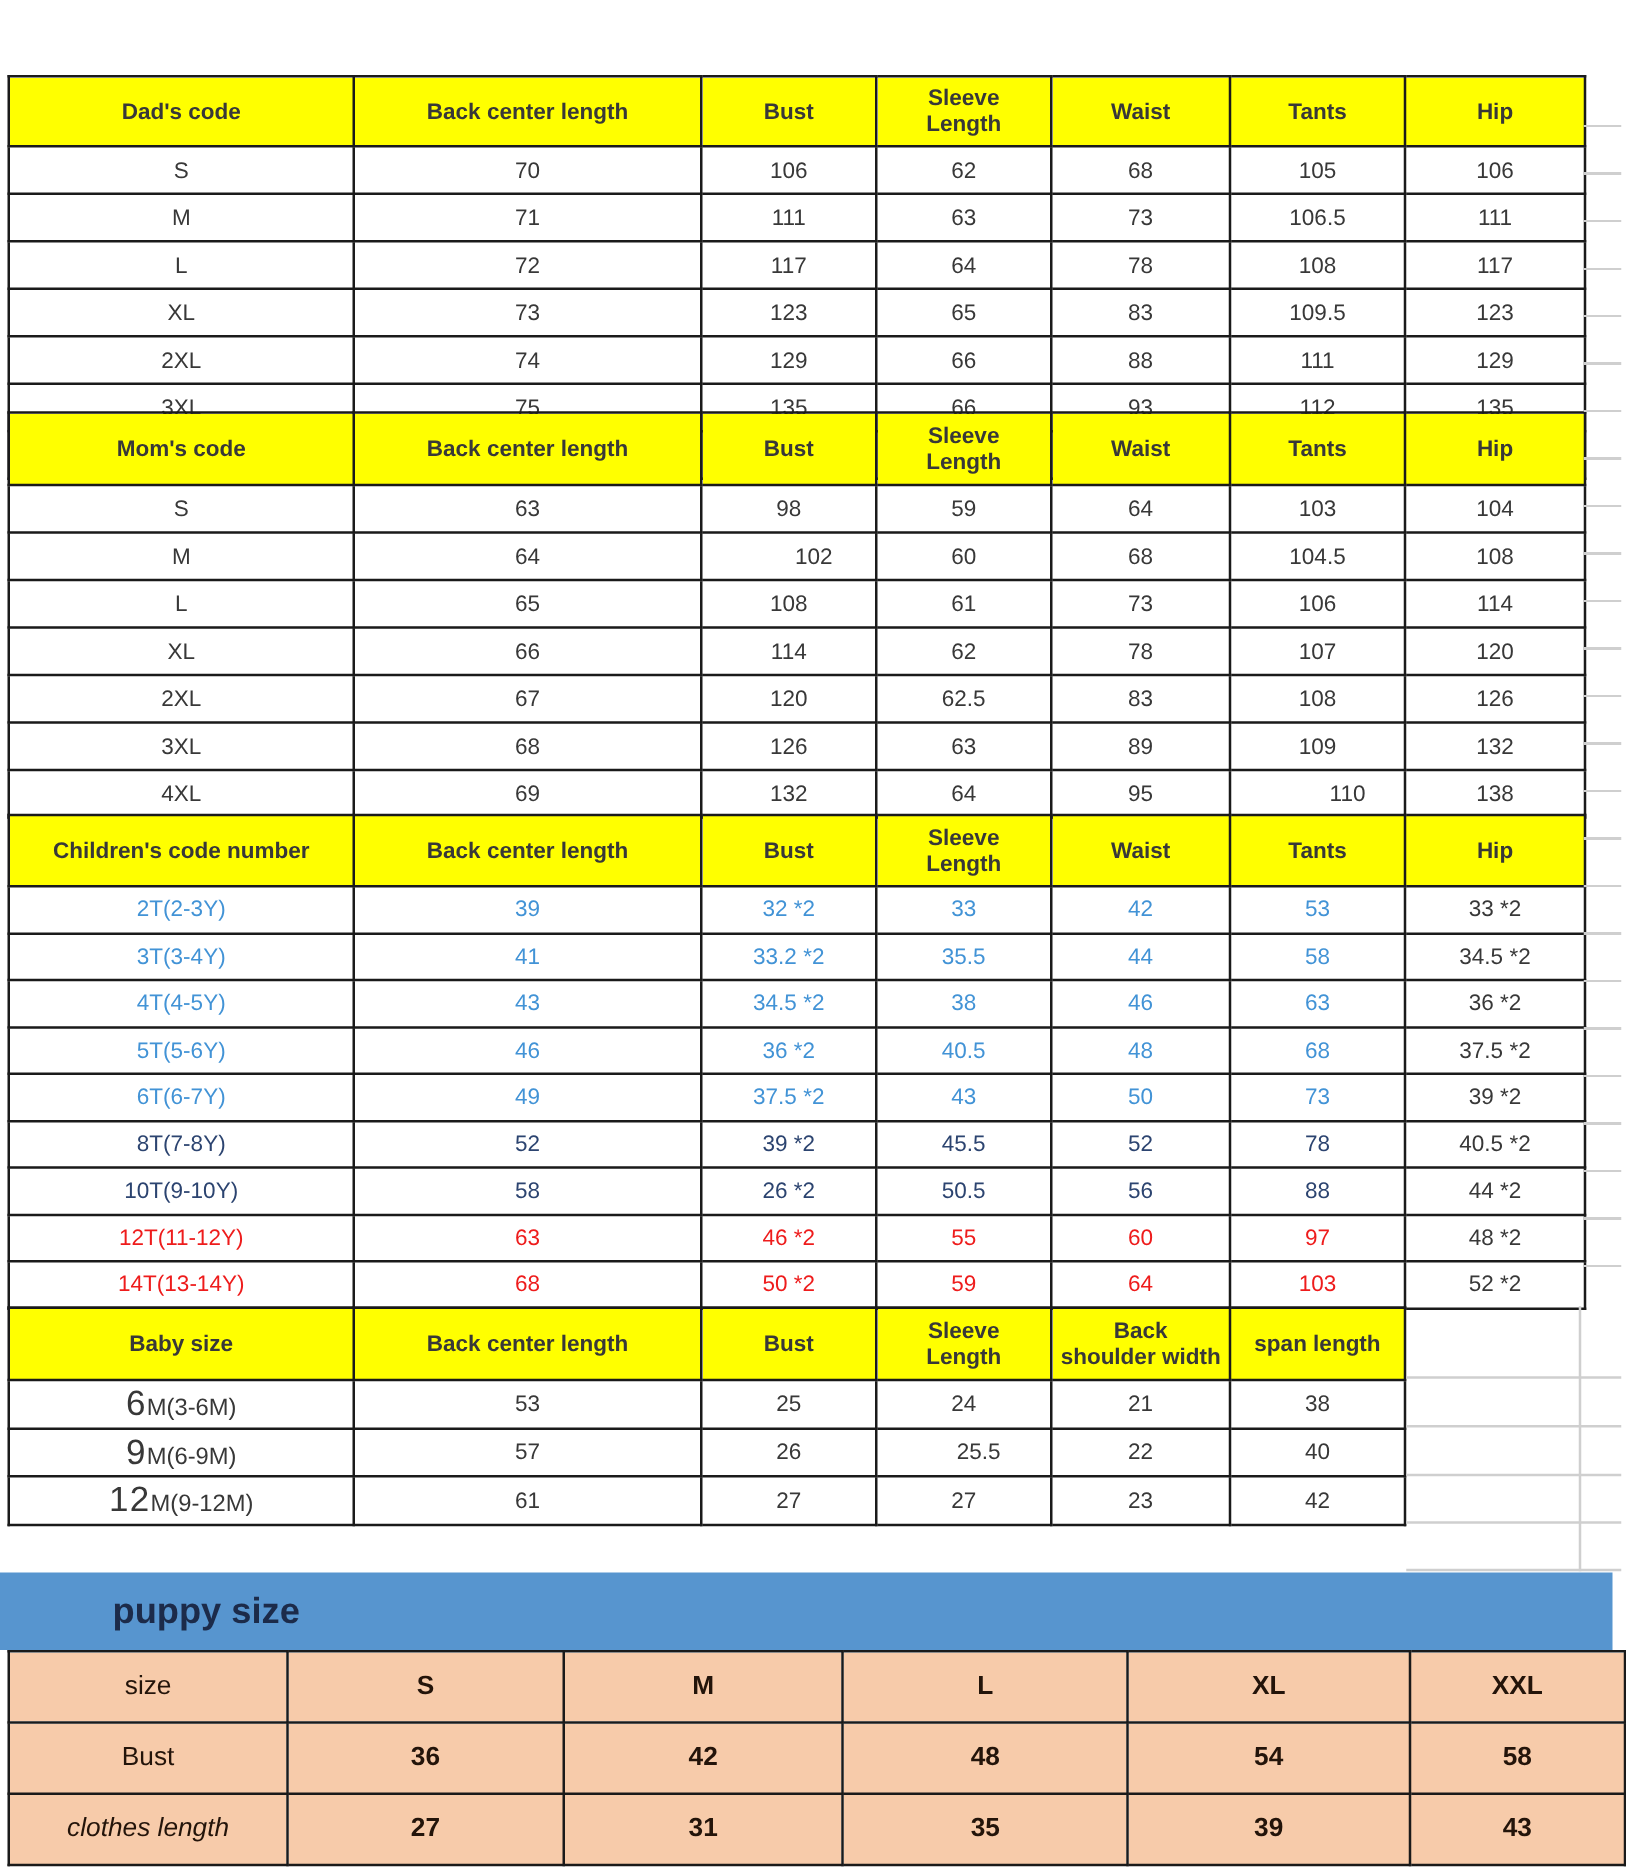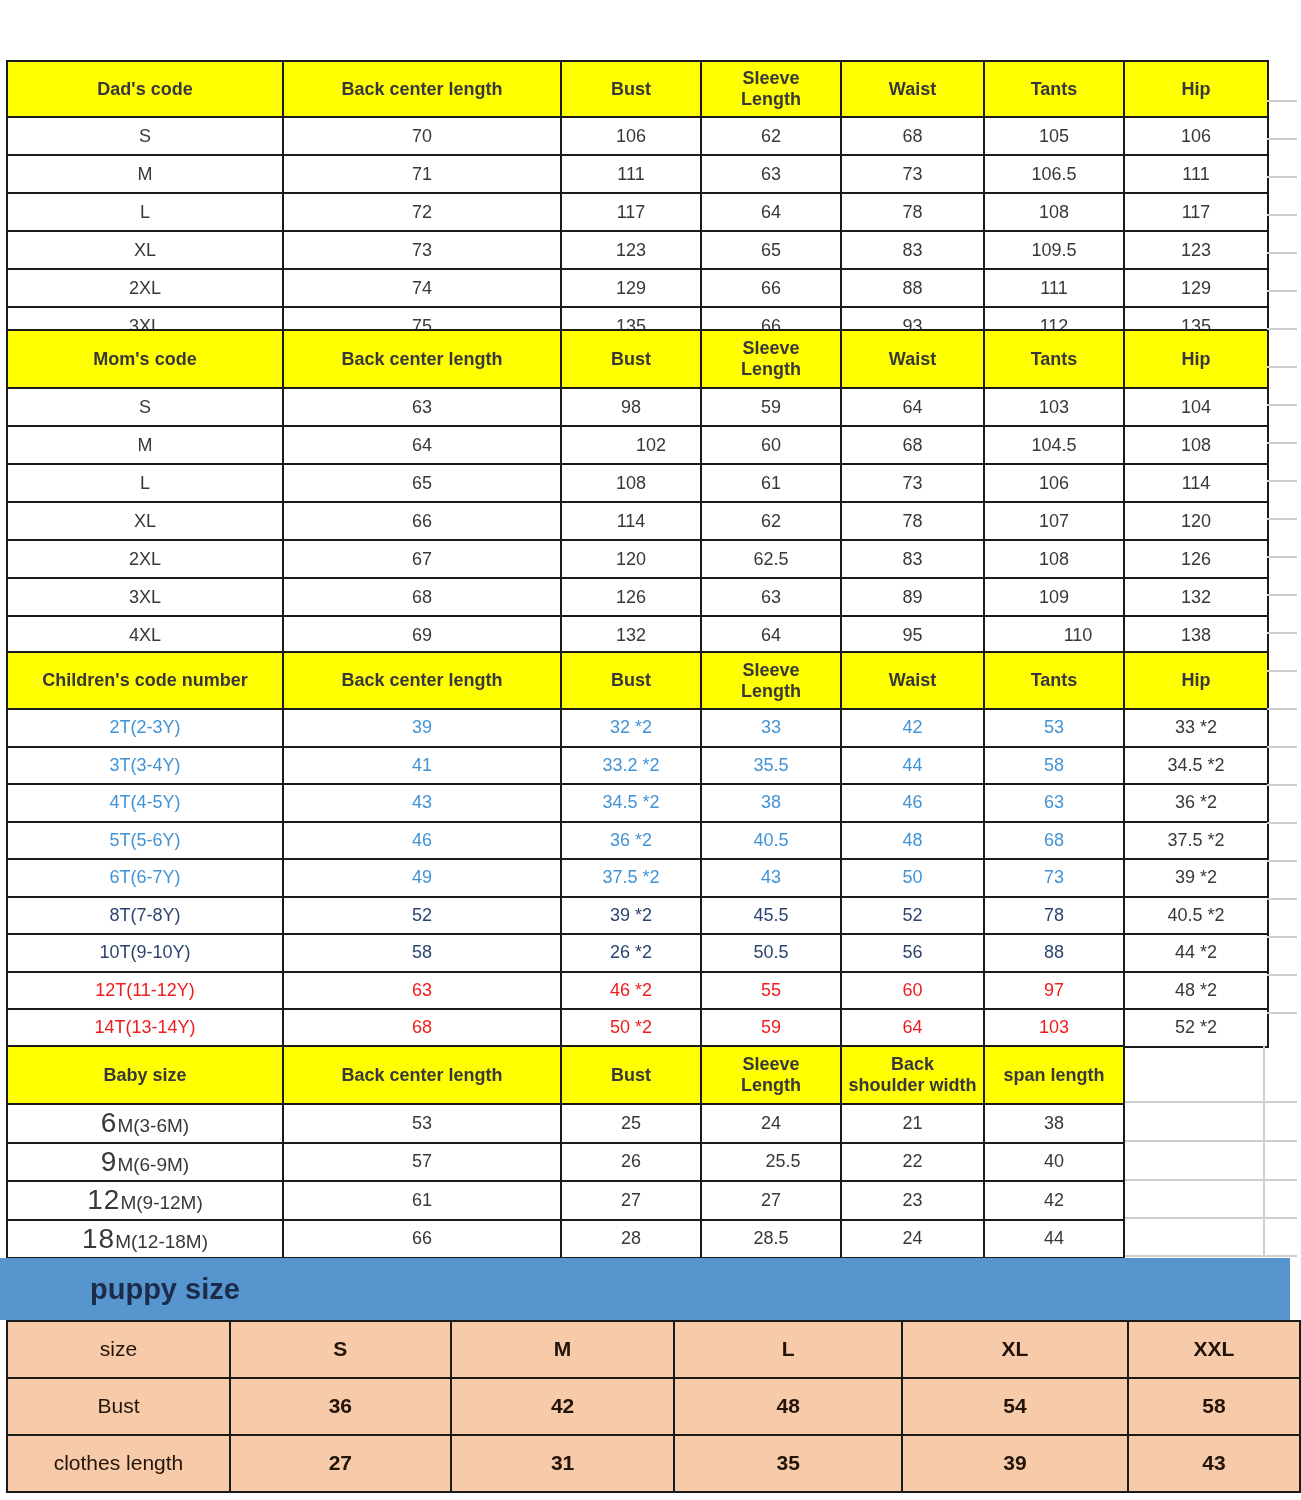--- a/index.html
+++ b/index.html
@@ -347,28 +347,20 @@
             <td style="height: 36.5px;">40</td>
           </tr>
           <tr>
             <td class="baby-lbl" style="height: 36.5px;"><span class="big">12</span><span class="rest">M(9-12M)</span></td>
             <td style="height: 36.5px;">61</td>
             <td style="height: 36.5px;">27</td>
             <td style="height: 36.5px;">27</td>
             <td style="height: 36.5px;">23</td>
             <td style="height: 36.5px;">42</td>
           </tr>
-          <tr>
-            <td class="baby-lbl" style="height: 36.5px;"><span class="big">18</span><span class="rest">M(12-18M)</span></td>
-            <td style="height: 36.5px;">66</td>
-            <td style="height: 36.5px;">28</td>
-            <td style="height: 36.5px;">28.5</td>
-            <td style="height: 36.5px;">24</td>
-            <td style="height: 36.5px;">44</td>
-          </tr>
         </tbody>
       </table>
       <table class="grid puppy" style="top: 1320px;">
         <colgroup>
           <col style="width: 224px;">
           <col style="width: 222px;">
           <col style="width: 225px;">
           <col style="width: 229px;">
           <col style="width: 227px;">
           <col style="width: 173px;">
@@ -384,21 +376,21 @@
           </tr>
           <tr>
             <td style="height: 55px;">Bust</td>
             <td class="val" style="height: 55px;">36</td>
             <td class="val" style="height: 55px;">42</td>
             <td class="val" style="height: 55px;">48</td>
             <td class="val" style="height: 55px;">54</td>
             <td class="val" style="height: 55px;">58</td>
           </tr>
           <tr>
-            <td style="height: 55px;">clothes length</td>
+            <td style="height: 55px; font-style: italic;">clothes length</td>
             <td class="val" style="height: 55px;">27</td>
             <td class="val" style="height: 55px;">31</td>
             <td class="val" style="height: 55px;">35</td>
             <td class="val" style="height: 55px;">39</td>
             <td class="val" style="height: 55px;">43</td>
           </tr>
         </tbody>
       </table>
     </div>
 

